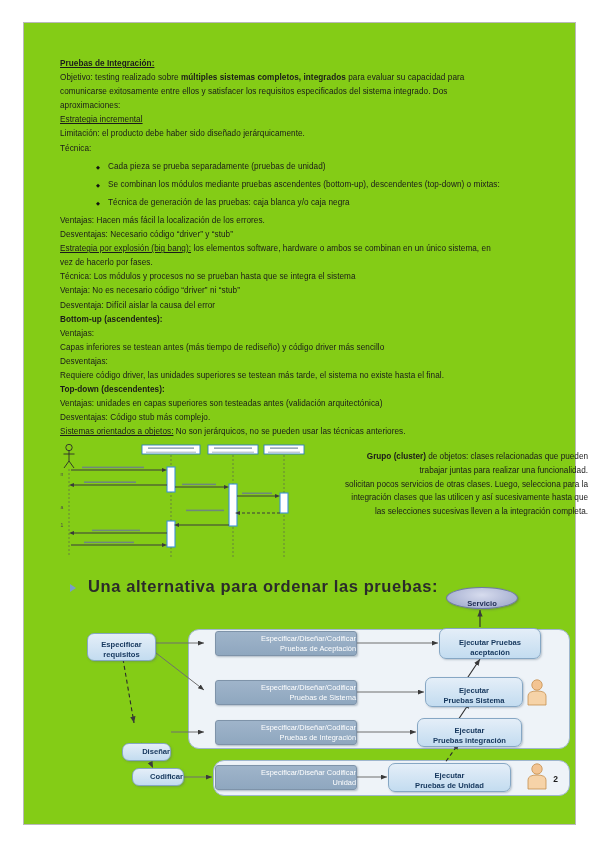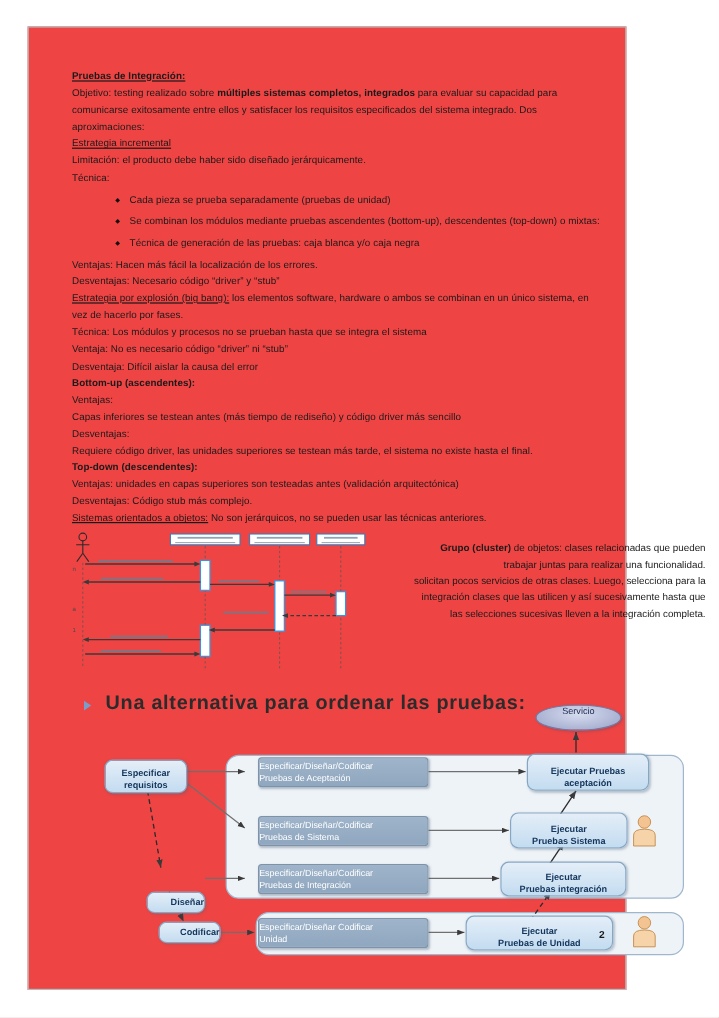--- a/index.html
+++ b/index.html
@@ -14,25 +14,25 @@
     position: relative;
     width: 599px;
     height: 848px;
     background: #ffffff;
     overflow: hidden;
   }
   .sheet {
     position: absolute;
     left: 23px;
     top: 22px;
-    width: 499px;
+    width: 553px;
     height: 803px;
     border: 1px solid #b9b9b9;
     box-sizing: border-box;
-    background: #ef4444;
+    background: #84cc16;
   }
   .content {
     position: absolute;
     left: 36px;
     top: 34px;
     width: 530px;
   }
 
   
   .txt {
@@ -146,36 +146,37 @@
     position: absolute;
     background: linear-gradient(180deg,#9fb4ca 0%, #8fa7bf 100%);
     border: 1px solid #7e93a9;
     border-radius: 3px;
     box-sizing: border-box;
     color: #ffffff;
     font-size: 7.4px;
     line-height: 10.2px;
     text-align: center;
     display: flex;
-    align-items: flex-start;
+    align-items: flex-end;
     justify-content: center;
     box-shadow: 1px 1px 2px rgba(80,100,120,.4);
   }
   .ellipse {
     position: absolute;
     background: radial-gradient(ellipse at 50% 35%, #d7dcee 0%, #aab3d3 70%, #9aa4cb 100%);
     border: 1px solid #6f7aa5;
     border-radius: 50%;
     box-sizing: border-box;
     color: #1d2a52;
     font-size: 7.6px;
     display: flex;
-    align-items: flex-start;
+    align-items: flex-end;
     justify-content: center;
     box-shadow: 1px 1px 2px rgba(80,80,110,.4);
+    font-weight: bold;
   }
   .svglayer {
     position: absolute;
     left: 0; top: 0;
     width: 530px; height: 222px;
     overflow: visible;
     pointer-events: none;
   }
   .pagenum {
     position: absolute;

